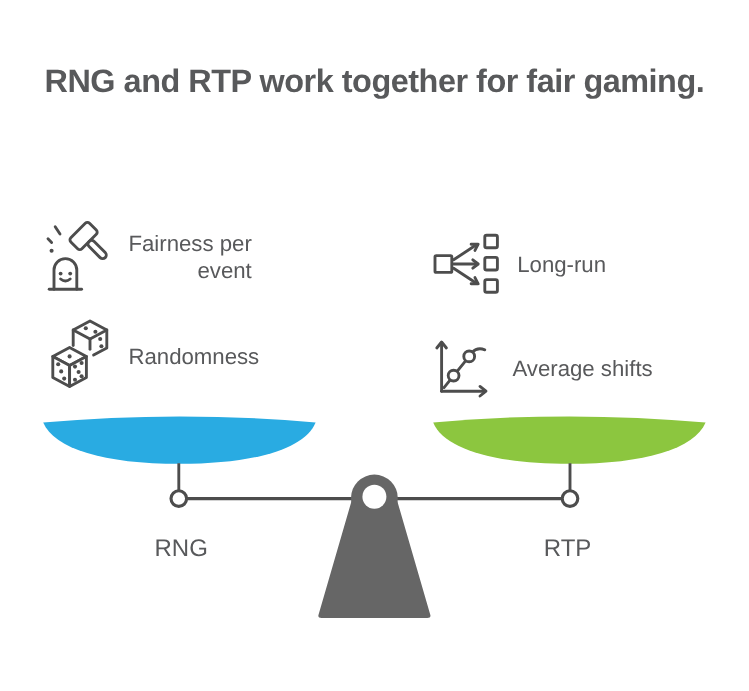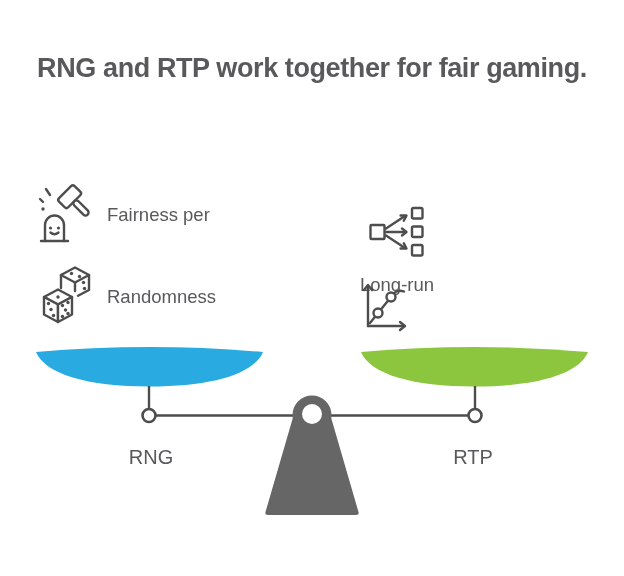--- a/index.html
+++ b/index.html
@@ -45,20 +45,21 @@
         <circle cx="7" cy="28" r="1.7" fill="#4D4D4D" stroke="none"></circle>
         <path d="M 9 60 L 9 44 A 9.5 9.5 0 0 1 28 44 L 28 60"></path>
         <path d="M 5 60 H 32"></path>
         <circle cx="14.5" cy="47" r="1.6" fill="#4D4D4D" stroke="none"></circle>
         <circle cx="22.5" cy="47" r="1.6" fill="#4D4D4D" stroke="none"></circle>
         <path d="M 14.5 51.5 Q 18.5 54.8 22.5 51.5"></path>
       </svg>
     </span>
     <span class="ft-text">
       <span class="ft-line">Fairness per</span>
+      <span class="ft-line">event</span>
     </span>
   </div>
 
   <div class="feature" style="left:38px;top:264px;">
     <span class="icon">
       <svg width="56" height="64" viewBox="0 0 56 64" fill="none" stroke="#4D4D4D" stroke-width="2.4" stroke-linecap="round" stroke-linejoin="round">
 
         <polygon points="37,3.5 51,11 37,18.5 23,11" fill="#fff"></polygon>
         <path d="M 23 11 V 24"></path>
         <path d="M 51 11 V 26 L 40 31.8"></path>
@@ -80,21 +81,21 @@
         <circle cx="27.5" cy="46" r="1.7" fill="#4D4D4D" stroke="none"></circle>
         <circle cx="24.5" cy="52.5" r="1.7" fill="#4D4D4D" stroke="none"></circle>
         <circle cx="30" cy="49.5" r="1.7" fill="#4D4D4D" stroke="none"></circle>
       </svg>
     </span>
     <span class="ft-text">
       <span class="ft-line">Randomness</span>
     </span>
   </div>
 
-  <div class="feature" style="left:360px;top:204px;flex-direction:column;">
+  <div class="feature" style="left:360px;top:192px;">
     <span class="icon">
       <svg width="58" height="56" viewBox="0 0 58 56" fill="none" stroke="#4D4D4D" stroke-width="2.4" stroke-linecap="round" stroke-linejoin="round">
         <rect x="2.5" y="21" width="14" height="14" rx="1"></rect>
         <rect x="44" y="4" width="10.5" height="10.5" rx="1.5"></rect>
         <rect x="44" y="22.5" width="10.5" height="10.5" rx="1.5"></rect>
         <rect x="44" y="41" width="10.5" height="10.5" rx="1.5"></rect>
         <path d="M 18 28 H 37.5"></path>
         <polyline points="34,24.5 38.5,28 34,31.5"></polyline>
         <path d="M 18 24.5 L 37 12"></path>
         <polyline points="35.8,16.7 38.5,11.5 32.6,11.5"></polyline>
@@ -113,20 +114,24 @@
         <path d="M 8 48 V 8"></path>
         <polyline points="4,12 8,7 12,12"></polyline>
         <path d="M 8 48 H 44"></path>
         <polyline points="40,44 45,48 40,52"></polyline>
         <path d="M 10 45 L 31 19"></path>
         <path d="M 33.5 15.5 C 36.5 12.5 40 12 44 13.5"></path>
         <circle cx="18" cy="35" r="4.5" fill="#fff"></circle>
         <circle cx="31" cy="19" r="4.5" fill="#fff"></circle>
       </svg>
     </span>
+    <span class="ft-text">
+      <span class="ft-line">Average shifts</span>
+
+    </span>
   </div>
 
   <svg id="scale-svg" width="624" height="236" viewBox="0 0 624 236">
     <path d="M 36 12 Q 149.5 2 263 12 C 254 34 212 46.5 149.5 46.5 C 87 46.5 45 34 36 12 Z" fill="#29ABE2"></path>
     <path d="M 361 12 Q 474.5 2 588 12 C 579 34 537 46.5 474.5 46.5 C 412 46.5 370 34 361 12 Z" fill="#8CC63F"></path>
     <line x1="149" y1="46" x2="149" y2="69" stroke="#4D4D4D" stroke-width="2.4"></line>
     <line x1="475" y1="46" x2="475" y2="69" stroke="#4D4D4D" stroke-width="2.4"></line>
     <line x1="155" y1="75.5" x2="469" y2="75.5" stroke="#4D4D4D" stroke-width="2.6"></line>
     <circle cx="149" cy="75.5" r="6.5" fill="#fff" stroke="#4D4D4D" stroke-width="2.6"></circle>
     <circle cx="475" cy="75.5" r="6.5" fill="#fff" stroke="#4D4D4D" stroke-width="2.6"></circle>

